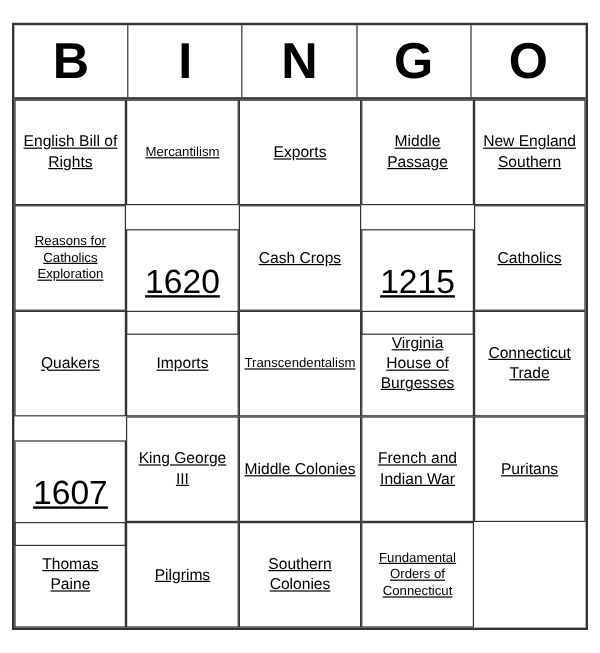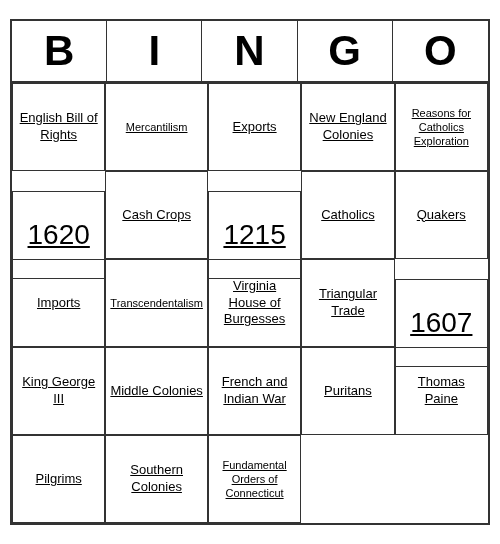--- a/index.html
+++ b/index.html
@@ -69,31 +69,32 @@
   <div class="bingo-header-cell">B</div>
       <div class="bingo-header-cell">I</div>
       <div class="bingo-header-cell">N</div>
       <div class="bingo-header-cell">G</div>
       <div class="bingo-header-cell">O</div>
     </div>
   <div class="bingo-grid">
   <div class="bingo-cell">English Bill of Rights</div>
       <div class="bingo-cell small-text">Mercantilism</div>
       <div class="bingo-cell">Exports</div>
-      <div class="bingo-cell">New England Colonies</div>
+      <div class="bingo-cell">Middle Passage</div>
+      <div class="bingo-cell">New England Southern</div>
       <div class="bingo-cell small-text">Reasons for Catholics Exploration</div>
       <div class="bingo-cell large-text">1620</div>
       <div class="bingo-cell">Cash Crops</div>
       <div class="bingo-cell large-text">1215</div>
       <div class="bingo-cell">Catholics</div>
       <div class="bingo-cell">Quakers</div>
       <div class="bingo-cell">Imports</div>
       <div class="bingo-cell small-text">Transcendentalism</div>
       <div class="bingo-cell">Virginia House of Burgesses</div>
-      <div class="bingo-cell">Triangular Trade</div>
+      <div class="bingo-cell">Connecticut Trade</div>
       <div class="bingo-cell large-text">1607</div>
       <div class="bingo-cell">King George III</div>
       <div class="bingo-cell">Middle Colonies</div>
       <div class="bingo-cell">French and Indian War</div>
       <div class="bingo-cell">Puritans</div>
       <div class="bingo-cell">Thomas Paine</div>
       <div class="bingo-cell">Pilgrims</div>
       <div class="bingo-cell">Southern Colonies</div>
       <div class="bingo-cell small-text">Fundamental Orders of Connecticut</div>
     </div>

